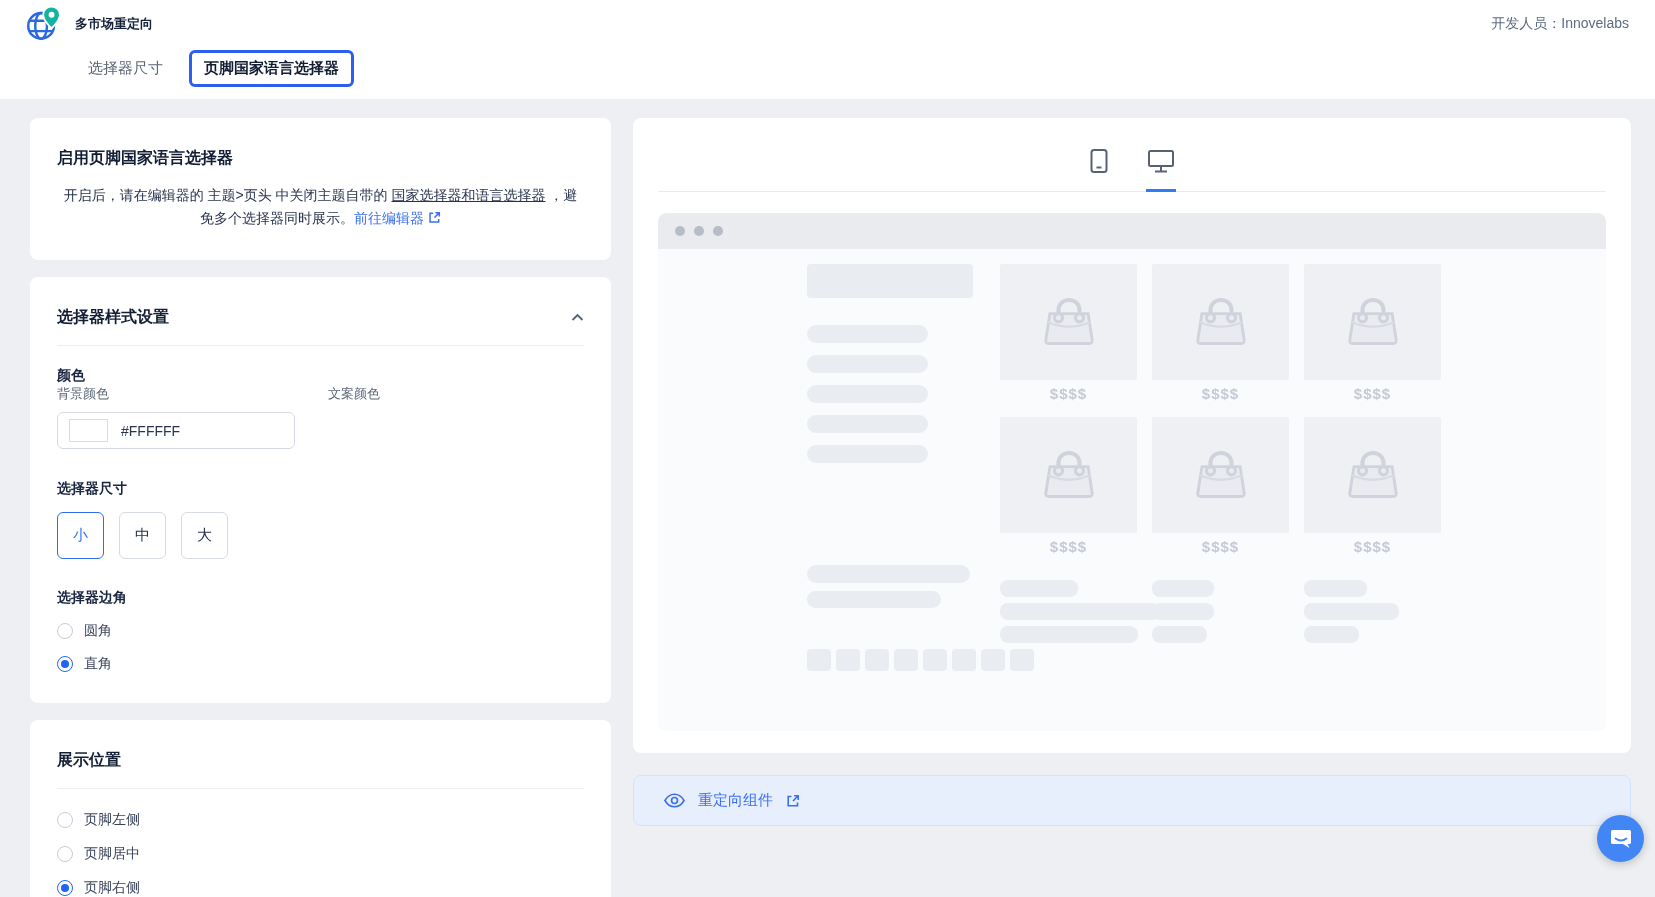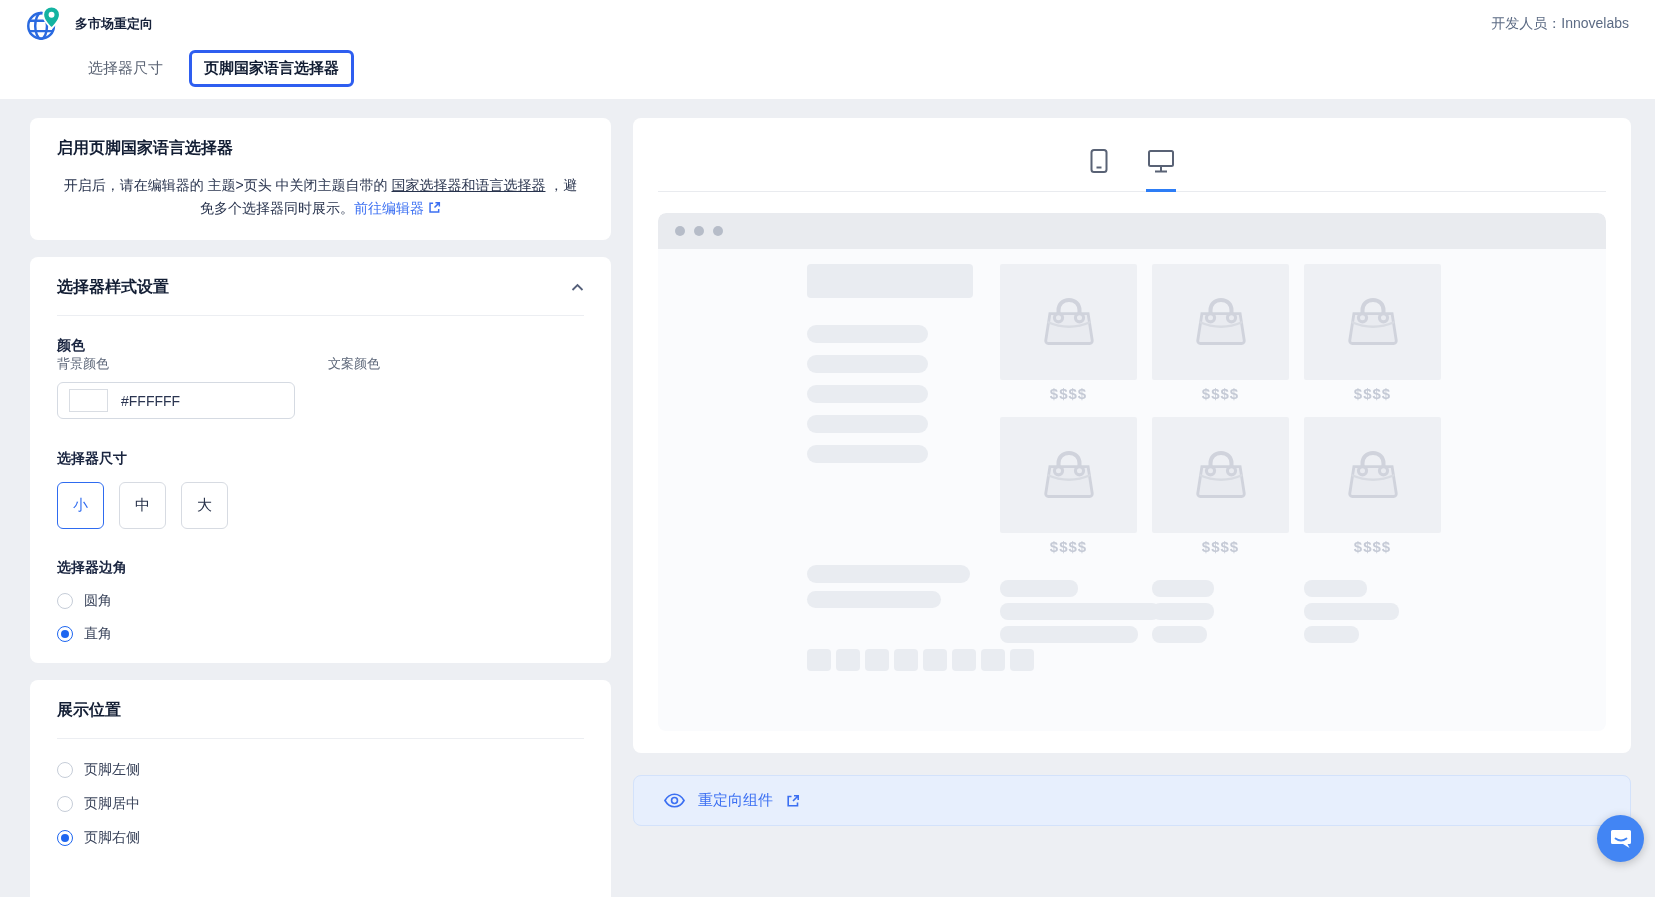--- a/index.html
+++ b/index.html
@@ -26,21 +26,21 @@
     padding:2px 24px 12px 88px;
   }
   .tab { font-size:15px; color:#5c6575; cursor:pointer; padding:8px 0; }
   .tab.active {
     border:3px solid #2e5ef0; border-radius:6px;
     padding:6px 12px; font-weight:bold; color:#121d33;
   }
   
   .main { display:flex; align-items:flex-start; gap:22px; padding:19px 24px 0 30px; }
   .left-col { width:581px; display:flex; flex-direction:column; gap:17px; }
-  .card { background:#fff; border-radius:8px; padding:20px 27px; }
+  .card { background:#fff; border-radius:8px; padding:30px 27px; }
   .card-title { font-size:16px; font-weight:bold; color:#131e34; }
   .card-head { display:flex; align-items:center; justify-content:space-between; }
   .divider { border-top:1px solid #eceef2; margin:17px 0 0; }
   
   .enable-desc { font-size:14px; line-height:1.65; color:#28334d; margin-top:15px;text-align:center; }
   .u { text-decoration:underline; }
   .link { color:#3b6ff2; text-decoration:none; cursor:pointer; white-space:nowrap; }
   
   .section-label { font-size:14px; font-weight:bold; color:#1a2540; }
   .field-row { display:flex; gap:33px; }

